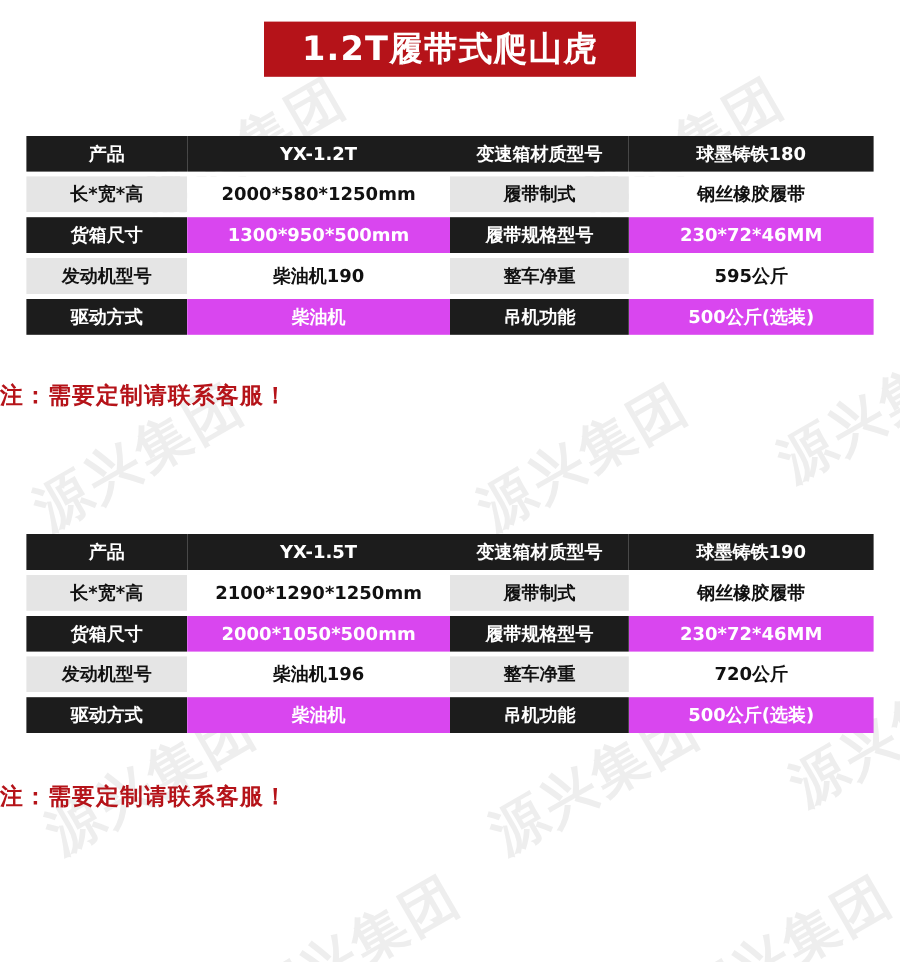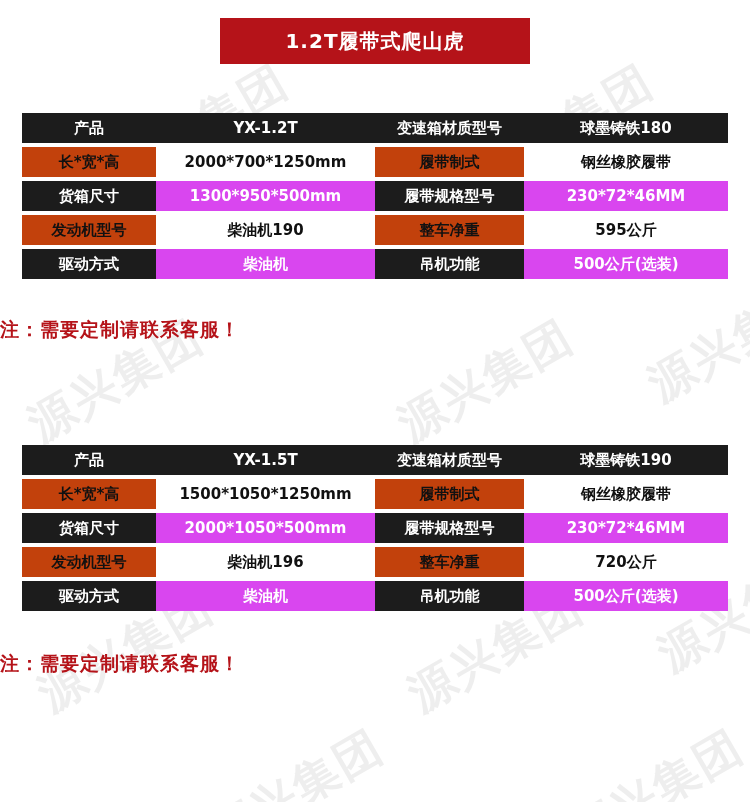--- a/index.html
+++ b/index.html
@@ -42,21 +42,21 @@
     z-index: 1;
   }
   
   .banner-wrap {
     display: flex;
     justify-content: center;
   }
   .banner {
     background: #b51319;
     color: #ffffff;
-    font-size: 20px;
+    font-size: 28px;
     font-weight: bold;
     text-align: center;
     letter-spacing: 1px;
     width: 310px;
     height: 46px;
     line-height: 46px;
     font-family: "DejaVu Sans", sans-serif;
   }
   
   .spec-table {
@@ -80,21 +80,21 @@
     background: #1c1c1c;
     color: #ffffff;
     font-weight: bold;
   }
   .val-gray {
     background: #d946ef;
     color: #ffffff;
     font-weight: bold;
   }
   .lbl-white {
-    background: #c2410c;
+    background: #e5e5e5;
     color: #111111;
     font-weight: bold;
   }
   .val-white {
     background: #ffffff;
     color: #111111;
     font-weight: bold;
   }
   .col-a { width: 130px; }
   .col-b { width: 215px; }
@@ -143,21 +143,21 @@
             <td class="col-a lbl-dark">产品</td>
             <td class="col-b lbl-dark">YX-1.2T</td>
             <td class="col-c lbl-dark">变速箱材质型号</td>
             <td class="col-d lbl-dark">球墨铸铁180</td>
           </tr>
           <tr class="rowgap">
             <td colspan="4" style="height: 4px; background: rgb(255, 255, 255);"></td>
           </tr>
           <tr>
             <td class="col-a lbl-white">长*宽*高</td>
-            <td class="col-b val-white">2000*700*1250mm</td>
+            <td class="col-b val-white">2000*580*1250mm</td>
             <td class="col-c lbl-white">履带制式</td>
             <td class="col-d val-white">钢丝橡胶履带</td>
           </tr>
           <tr class="rowgap">
             <td colspan="4" style="height: 4px; background: rgb(255, 255, 255);"></td>
           </tr>
           <tr>
             <td class="col-a lbl-dark">货箱尺寸</td>
             <td class="col-b val-gray">1300*950*500mm</td>
             <td class="col-c lbl-dark">履带规格型号</td>
@@ -197,21 +197,21 @@
             <td class="col-a lbl-dark">产品</td>
             <td class="col-b lbl-dark">YX-1.5T</td>
             <td class="col-c lbl-dark">变速箱材质型号</td>
             <td class="col-d lbl-dark">球墨铸铁190</td>
           </tr>
           <tr class="rowgap">
             <td colspan="4" style="height: 4px; background: rgb(255, 255, 255);"></td>
           </tr>
           <tr>
             <td class="col-a lbl-white">长*宽*高</td>
-            <td class="col-b val-white">1500*1050*1250mm</td>
+            <td class="col-b val-white">2100*1290*1250mm</td>
             <td class="col-c lbl-white">履带制式</td>
             <td class="col-d val-white">钢丝橡胶履带</td>
           </tr>
           <tr class="rowgap">
             <td colspan="4" style="height: 4px; background: rgb(255, 255, 255);"></td>
           </tr>
           <tr>
             <td class="col-a lbl-dark">货箱尺寸</td>
             <td class="col-b val-gray">2000*1050*500mm</td>
             <td class="col-c lbl-dark">履带规格型号</td>

